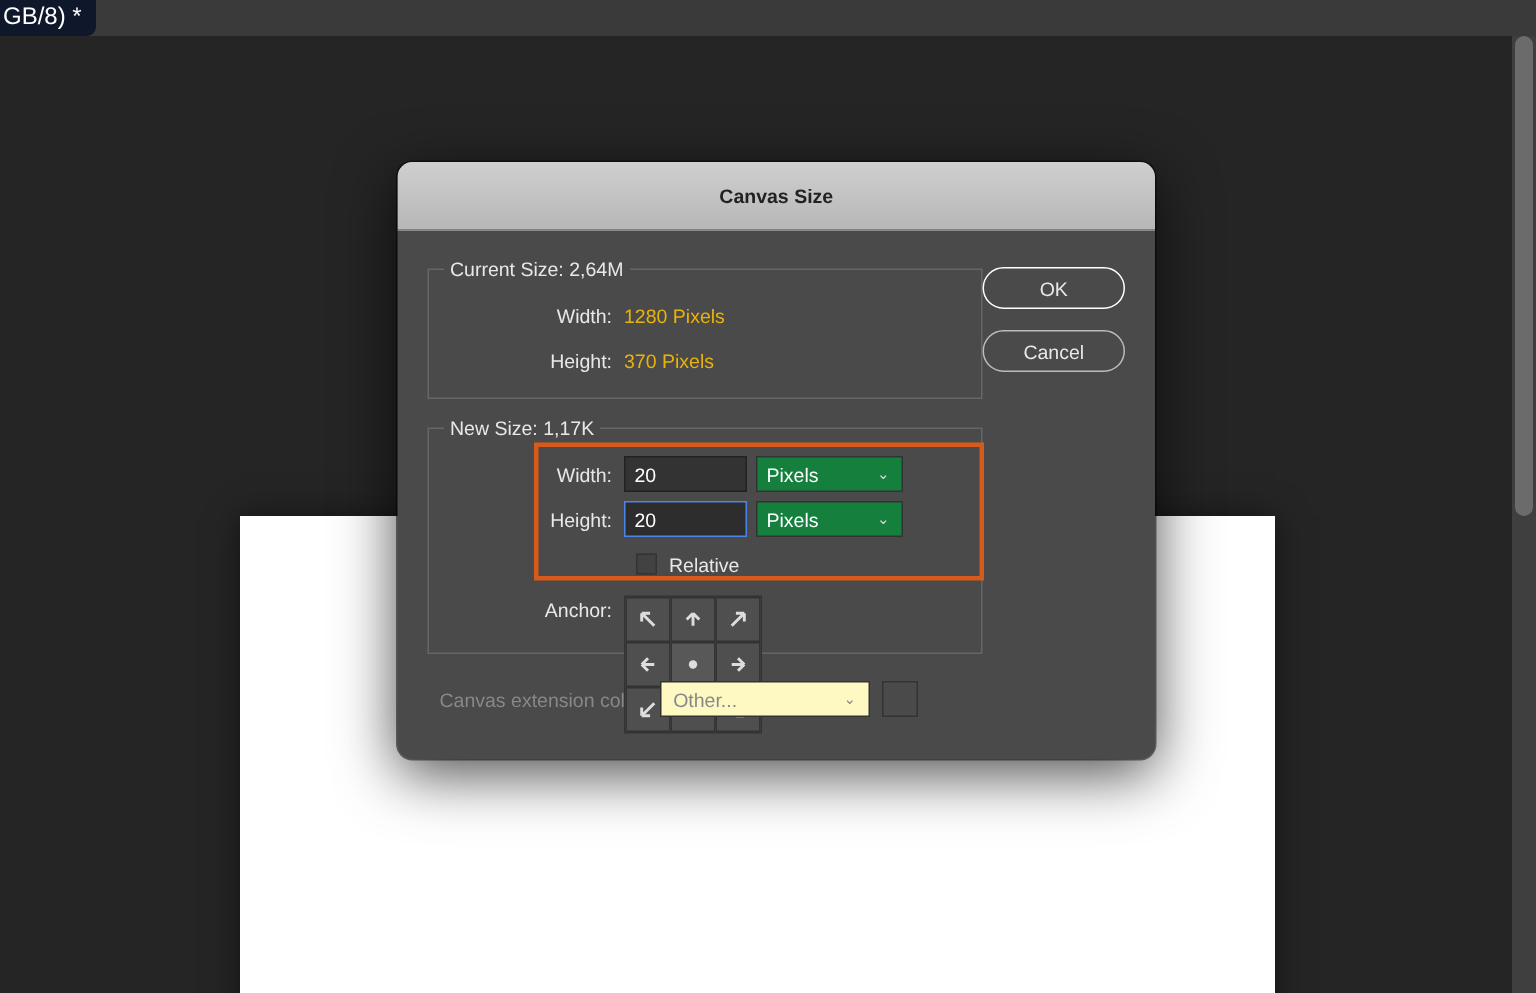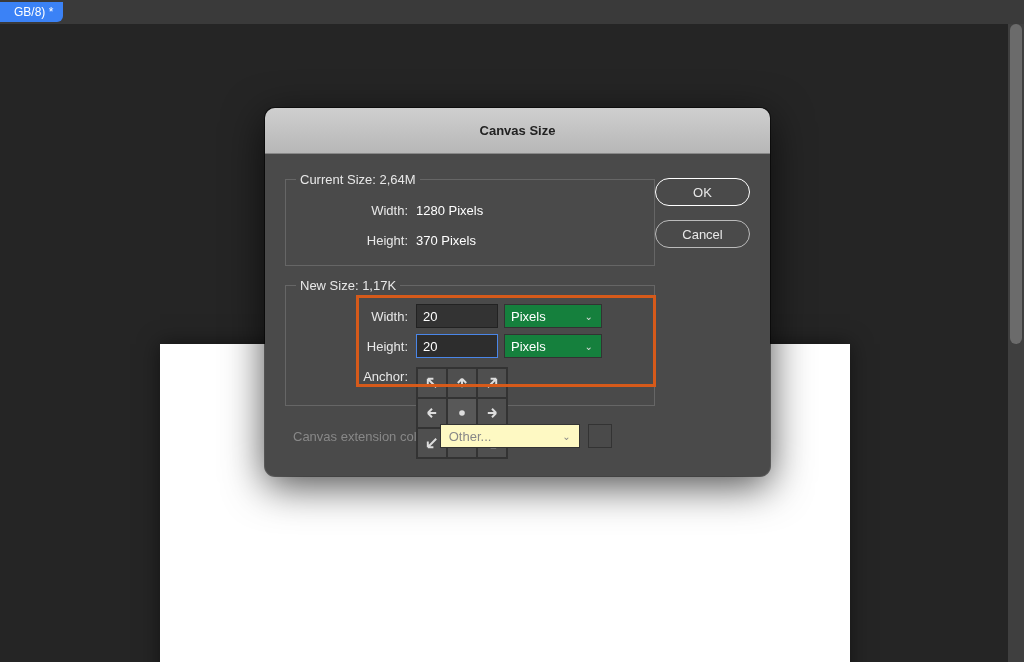--- a/index.html
+++ b/index.html
@@ -17,24 +17,24 @@
   .tabbar {
     position: absolute;
     top: 0; left: 0;
     height: 24px;
     width: 100%;
     background: #3a3a3a;
     display: flex;
     align-items: center;
   }
   .tab-pill {
-    background: #3b82f6;
+    background: #0f172a;
     border-radius: 0 0 6px 0;
-    padding: 3px 10px 3px 14px;
-    font-size: 12px;
+    padding: 3px 10px 3px 2px;
+    font-size: 16px;
     color: #fff;
   }
   
   .scrollbar {
     position: absolute;
     right: 0;
     top: 24px;
     bottom: 0;
     width: 16px;
     background: #3f3f3f;
@@ -121,21 +121,21 @@
     height: 26px;
     margin-top: 4px;
   }
   .lbl {
     width: 120px;
     text-align: right;
     padding-right: 8px;
     color: #e8e8e8;
     font-size: 13px;
   }
-  .val { color: #ffffff; }
+  .val { color: #eab308; }
   .input {
     width: 82px;
     height: 24px;
     background: #333;
     border: 1px solid #222;
     color: #fff;
     padding: 0 6px;
     font-size: 13px;
   }
   .input.focused {
@@ -270,20 +270,24 @@
 
         <div class="row">
           <span class="lbl">Height:</span>
           <input class="input focused" value="20" style="">
           <div class="select">
             <span>Pixels</span>
             <span class="chev">⌄</span>
           </div>
         </div>
 
+        <div class="row" style="padding-left:128px;">
+          <span class="checkbox"></span>
+          <span>Relative</span>
+        </div>
 
         <div class="highlight" style="left:70px; top:2px; width:300px; height:92px;"></div>
 
         <div class="row" style="align-items:flex-start; margin-top:8px;">
           <span class="lbl" style="padding-top:2px;">Anchor:</span>
           <div class="anchor-grid">
             <div class="anchor-cell">
                 <svg viewBox="0 0 10 10">
                   <path d="M8 8 L2 2 M2 2 L2 6 M2 2 L6 2" stroke="#ddd" stroke-width="1.4" fill="none"></path>
                 </svg>

